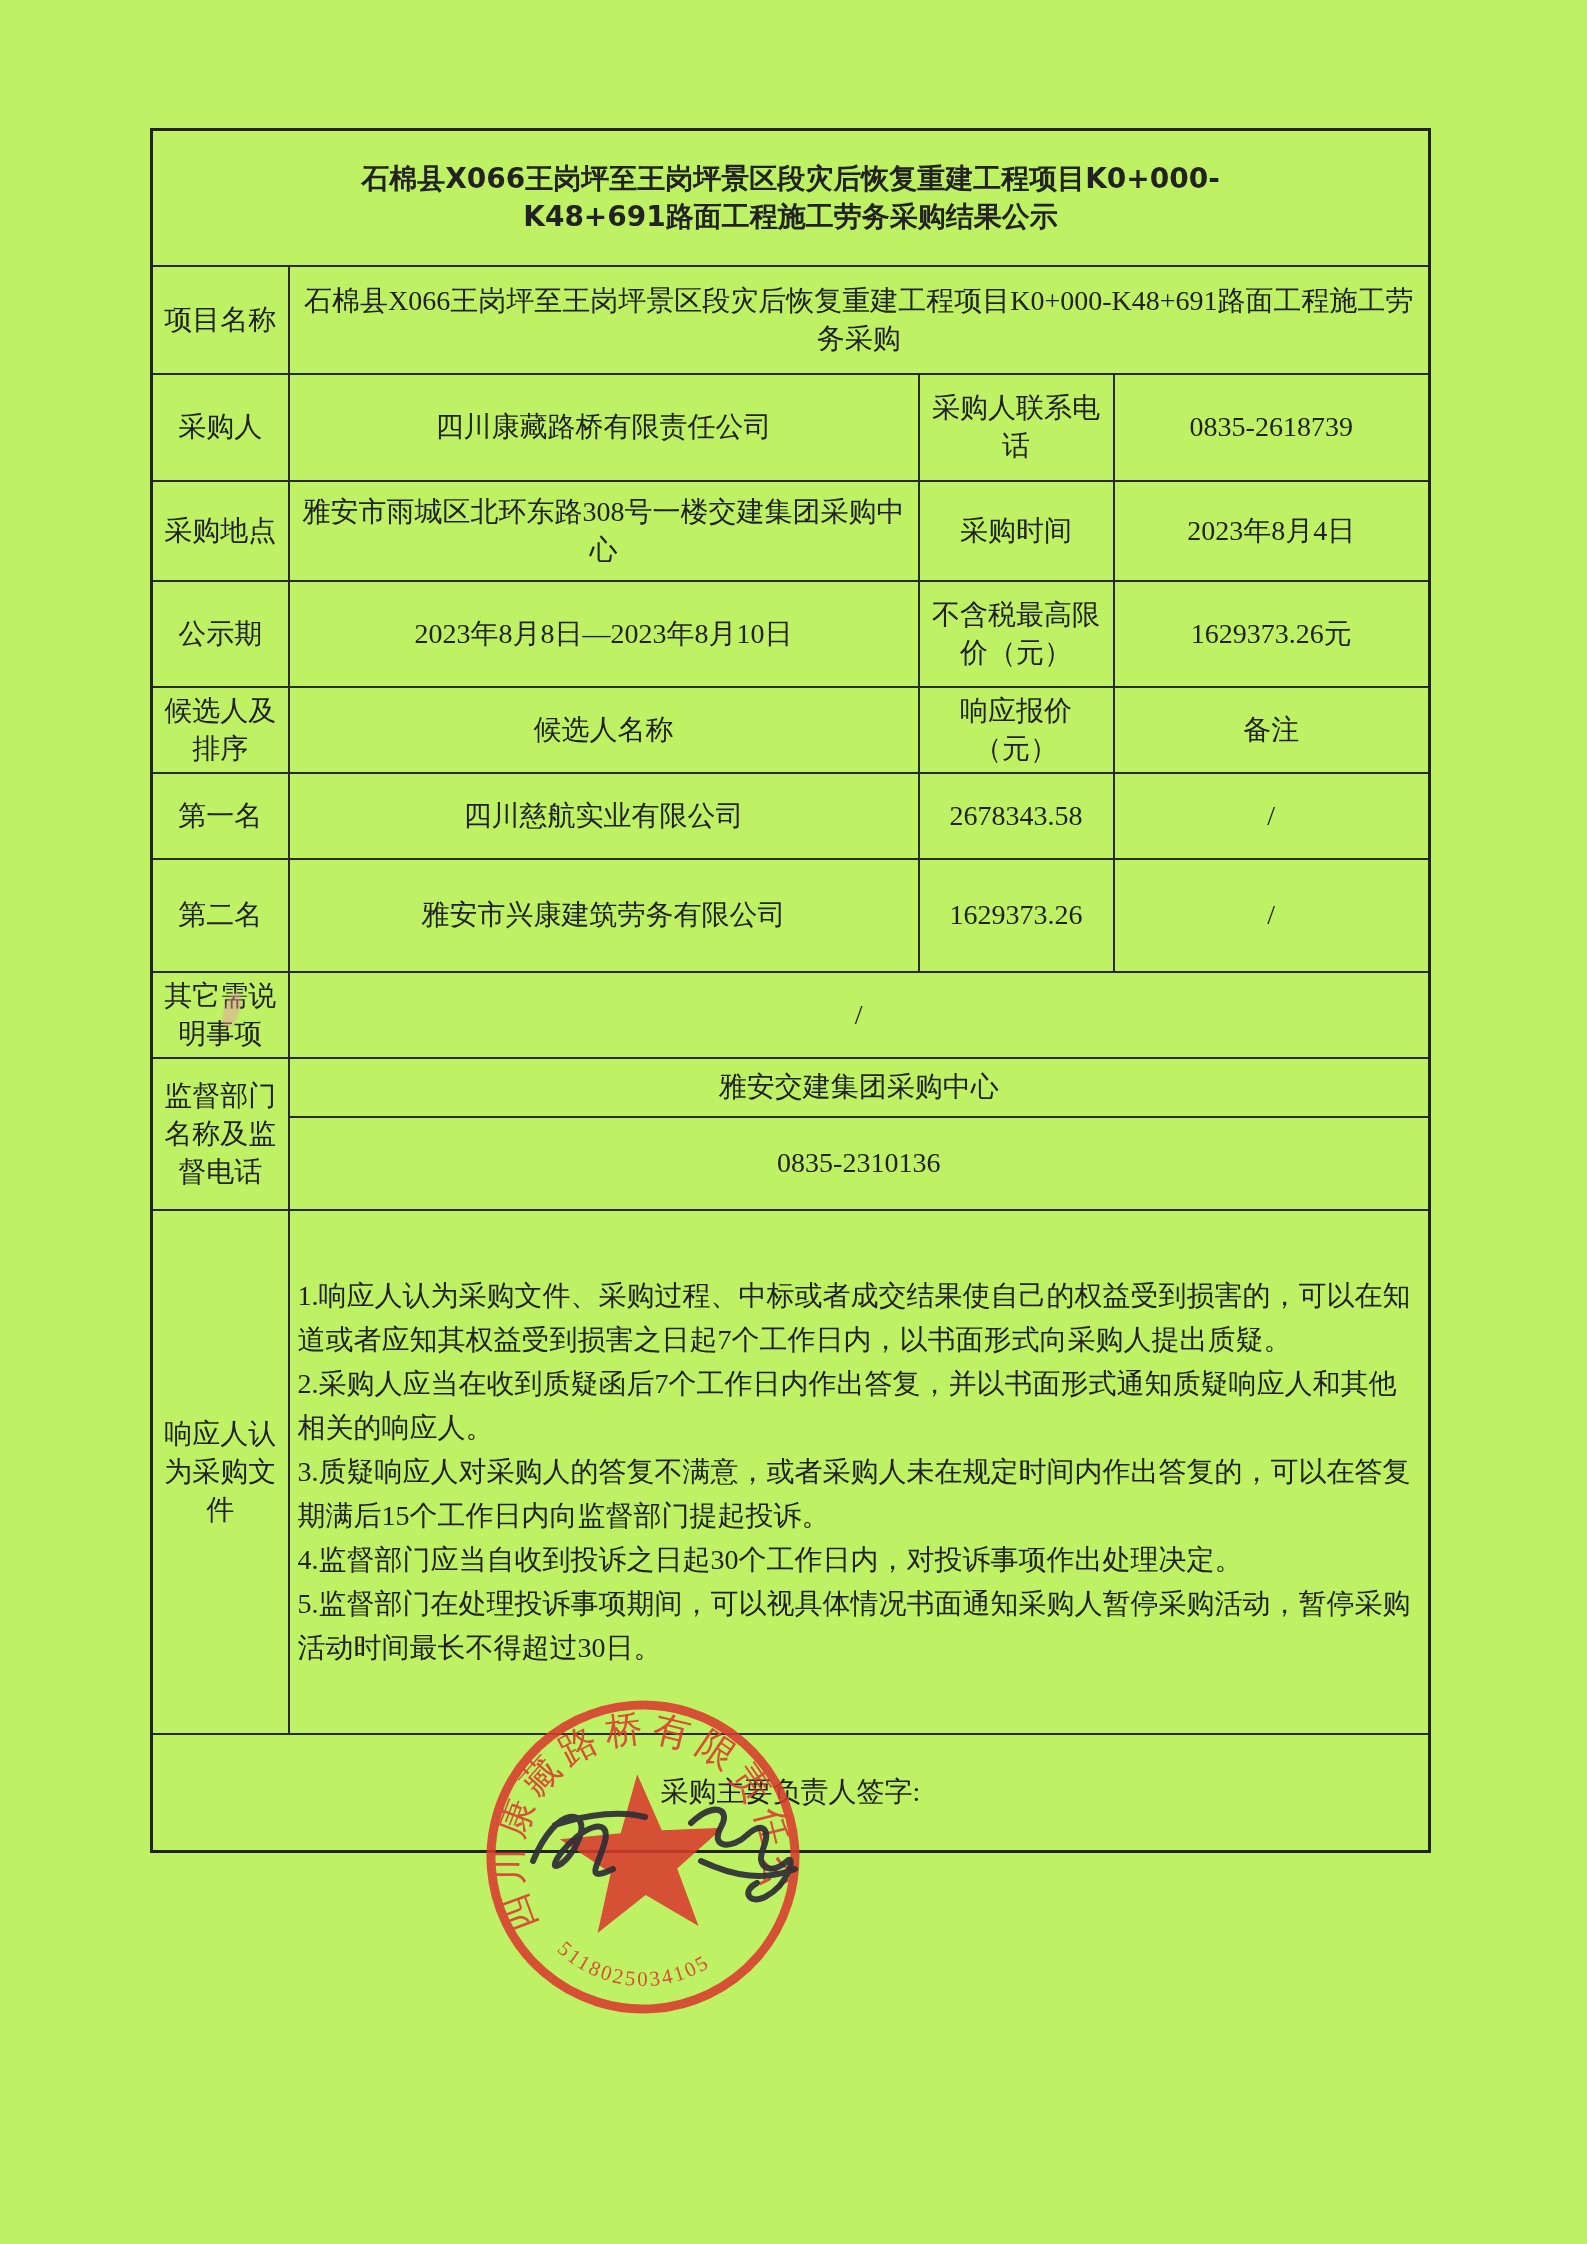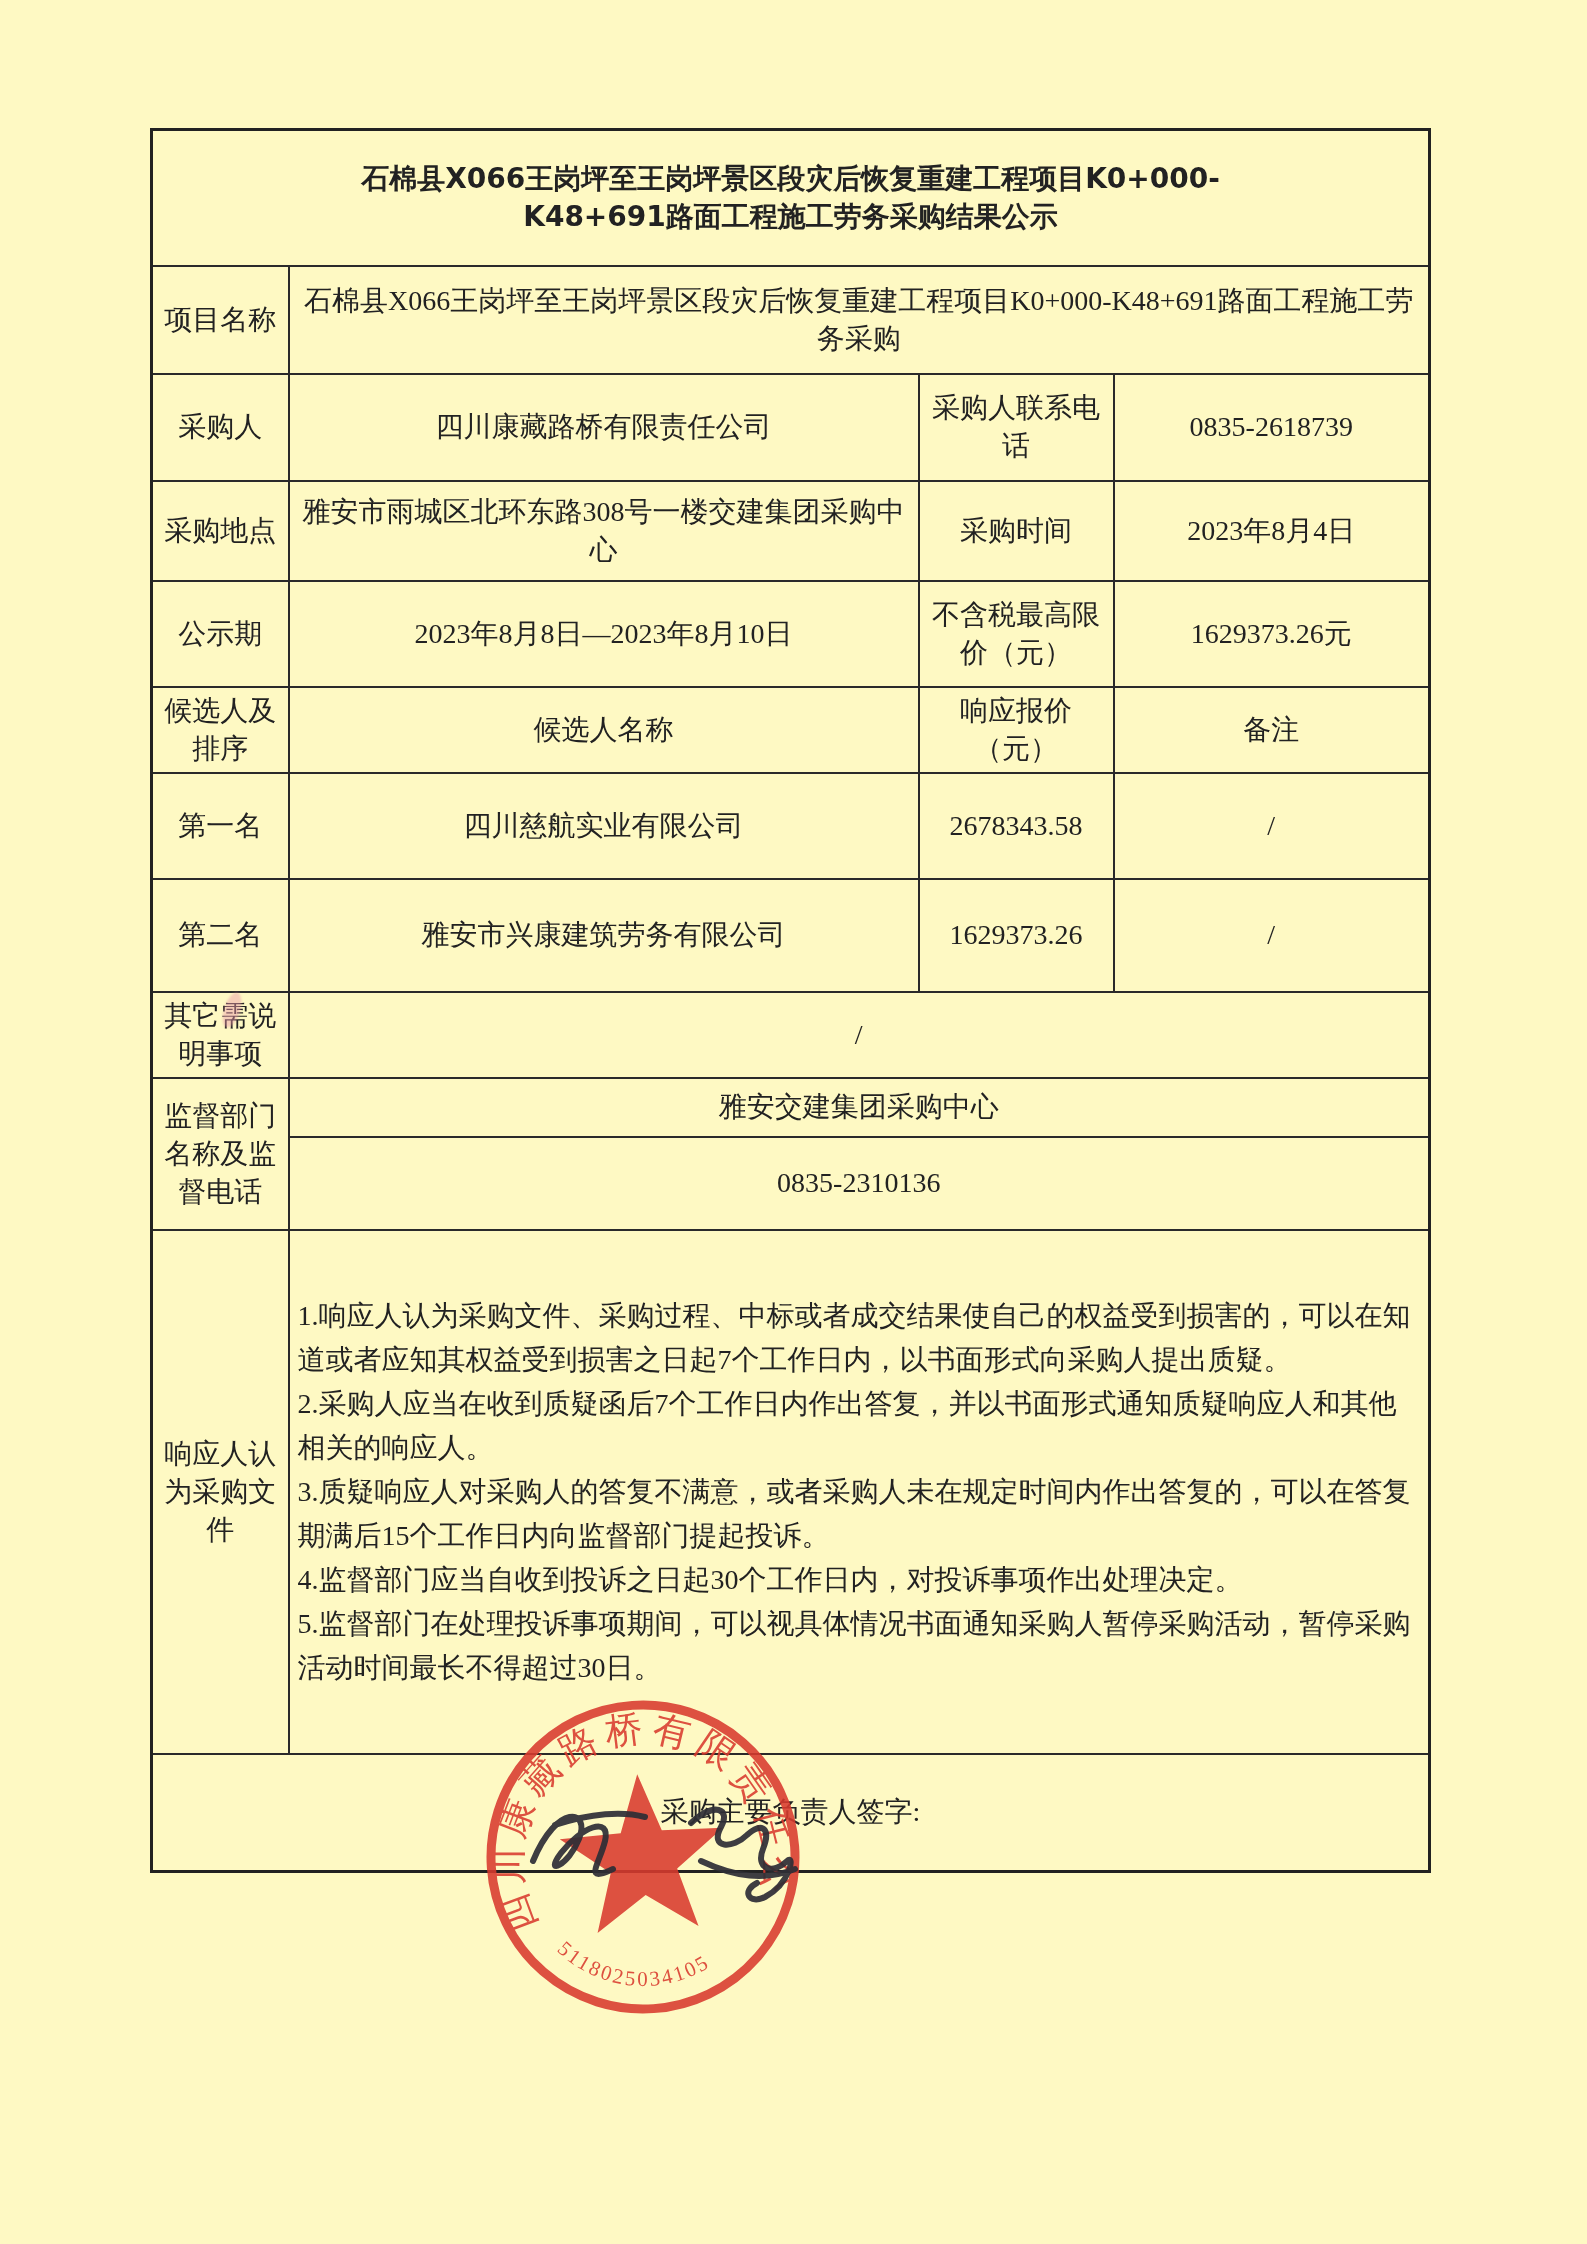--- a/index.html
+++ b/index.html
@@ -1,19 +1,19 @@
 <!DOCTYPE html>
 <html><head>
 <meta charset="utf-8">
 <style>
   html,body{margin:0;padding:0;background:#ffffff;}
   .page{
     position:relative;
     width:1587px;height:2244px;
-    background:#fef9c3;
+    background:#bef264;
     font-family:"Liberation Serif","DejaVu Serif",serif;
     color:#1e1e1e;
     overflow:hidden;
   }
   table.doc{
     position:absolute;left:150px;top:128px;
     width:1278px;
     border-collapse:collapse;
     table-layout:fixed;
   }
@@ -49,21 +49,21 @@
   }
   .slash{font-size:34px;}
   .sig-cell{
     text-align:left;
     font-size:30px;
     padding-left:12px;
   }
   
   tr.r0{height:136px;} tr.r1{height:108px;} tr.r2{height:107px;}
   tr.r3{height:100px;} tr.r4{height:106px;} tr.r5{height:68px;}
-  tr.r6{height:106px;} tr.r7{height:113px;} tr.r8{height:86px;}
+  tr.r6{height:86px;} tr.r7{height:113px;} tr.r8{height:86px;}
   tr.r9{height:59px;}  tr.r10{height:93px;} tr.r11{height:524px;}
   tr.r12{height:118px;}
   
   #stamp{
     position:absolute;left:476px;top:1690px;
     width:334px;height:334px;
     color:#d93a2e;
     opacity:0.88;
     transform:rotate(-4deg);
   }

